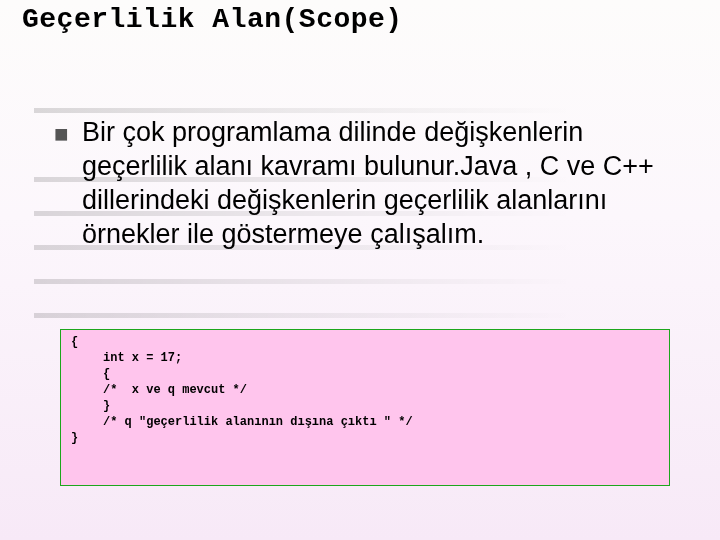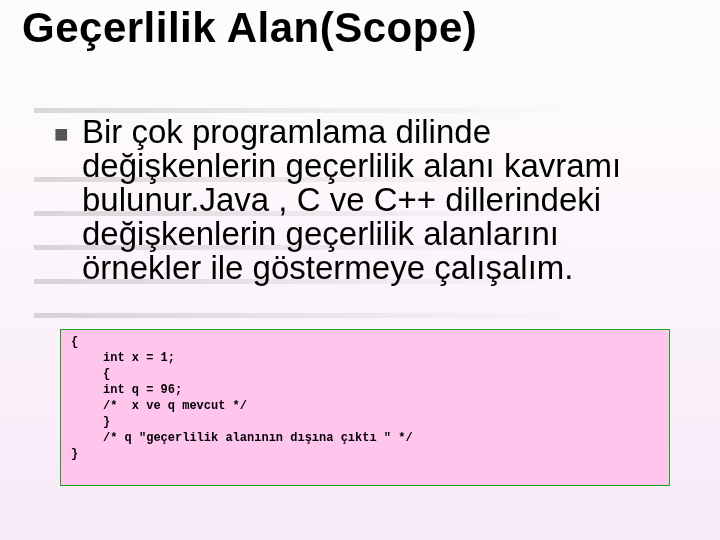--- a/index.html
+++ b/index.html
@@ -15,25 +15,25 @@
     position: relative;
     width: 720px;
     height: 540px;
     background: linear-gradient(180deg, #fdfcfb 0%, #fcf7fc 40%, #f7e9f7 100%);
     box-sizing: border-box;
   }
   .title {
     position: absolute;
     left: 22px;
     top: 4px;
-    font-size: 42px;
+    font-size: 28px;
     font-weight: 700;
     color: #000000;
     letter-spacing: 0.5px;
-    font-family: Liberation Sans, sans-serif;
+    font-family: Liberation Mono, monospace;
   }
   .shadow-line {
     position: absolute;
     left: 34px;
     width: 540px;
     height: 5px;
     background: linear-gradient(90deg, rgba(0,0,0,0.14) 0%, rgba(0,0,0,0.08) 40%, rgba(0,0,0,0) 100%);
   }
   .body {
     position: absolute;
@@ -46,21 +46,21 @@
     align-items: flex-start;
   }
   .bullet-mark {
     flex: 0 0 28px;
     font-size: 24px;
     color: #555;
     line-height: 34px;
     padding-top: 2px;
   }
   .bullet-text {
-    font-size: 33px;
+    font-size: 27px;
     line-height: 34px;
     color: #000;
     font-weight: 400;
   }
   .codebox {
     position: absolute;
     left: 60px;
     top: 329px;
     width: 610px;
     height: 157px;
@@ -96,22 +96,21 @@
 
   <div class="body">
     <div class="bullet-row">
       <div class="bullet-mark">■</div>
       <div class="bullet-text">Bir çok programlama dilinde değişkenlerin geçerlilik alanı kavramı bulunur.Java , C ve C++ dillerindeki değişkenlerin geçerlilik alanlarını örnekler ile göstermeye çalışalım.</div>
     </div>
   </div>
 
   <div class="codebox">
     <div class="code-line code-indent-0">{</div>
-    <div class="code-line code-indent-1">int x = 1;</div>
+    <div class="code-line code-indent-1">int x = 17;</div>
     <div class="code-line code-indent-1">{</div>
-    <div class="code-line code-indent-1">int q = 96;</div>
     <div class="code-line code-indent-1">/*  x ve q mevcut */</div>
     <div class="code-line code-indent-1">}</div>
     <div class="code-line code-indent-1">/* q "geçerlilik alanının dışına çıktı " */</div>
     <div class="code-line code-indent-0">}</div>
   </div>
 
 </div>
 
 </body></html>

